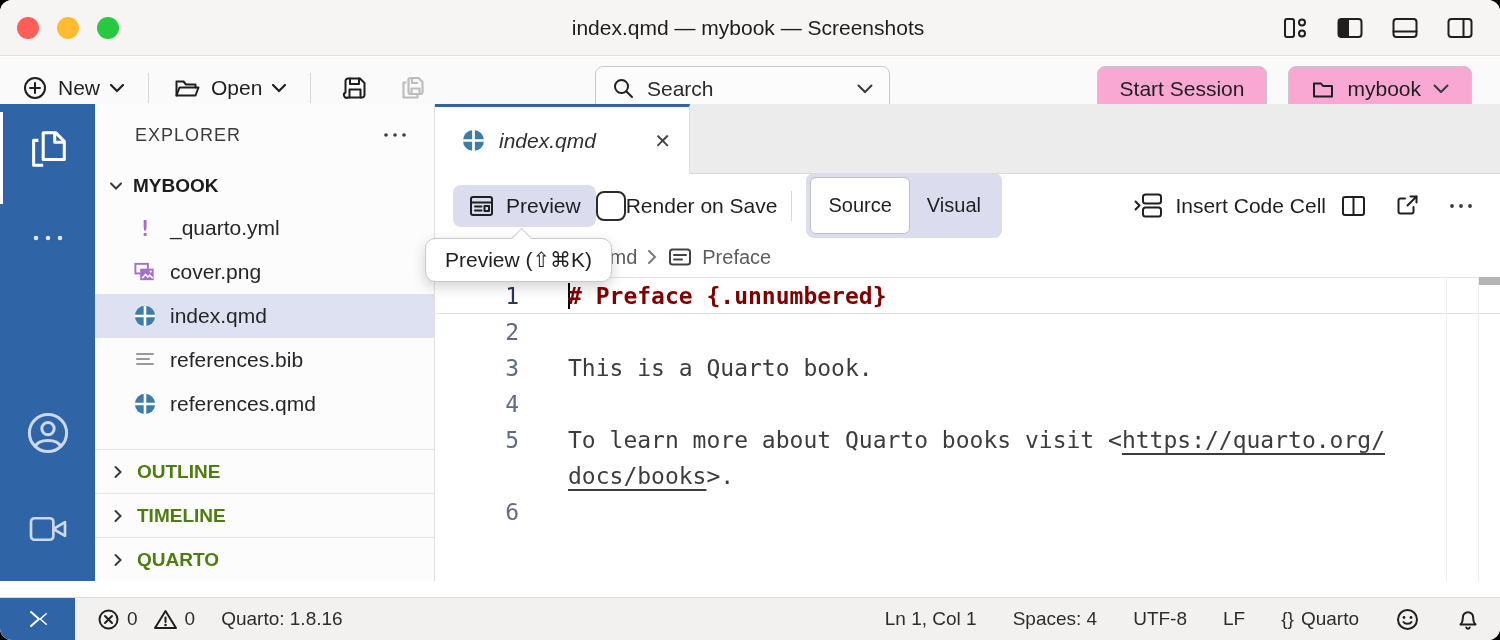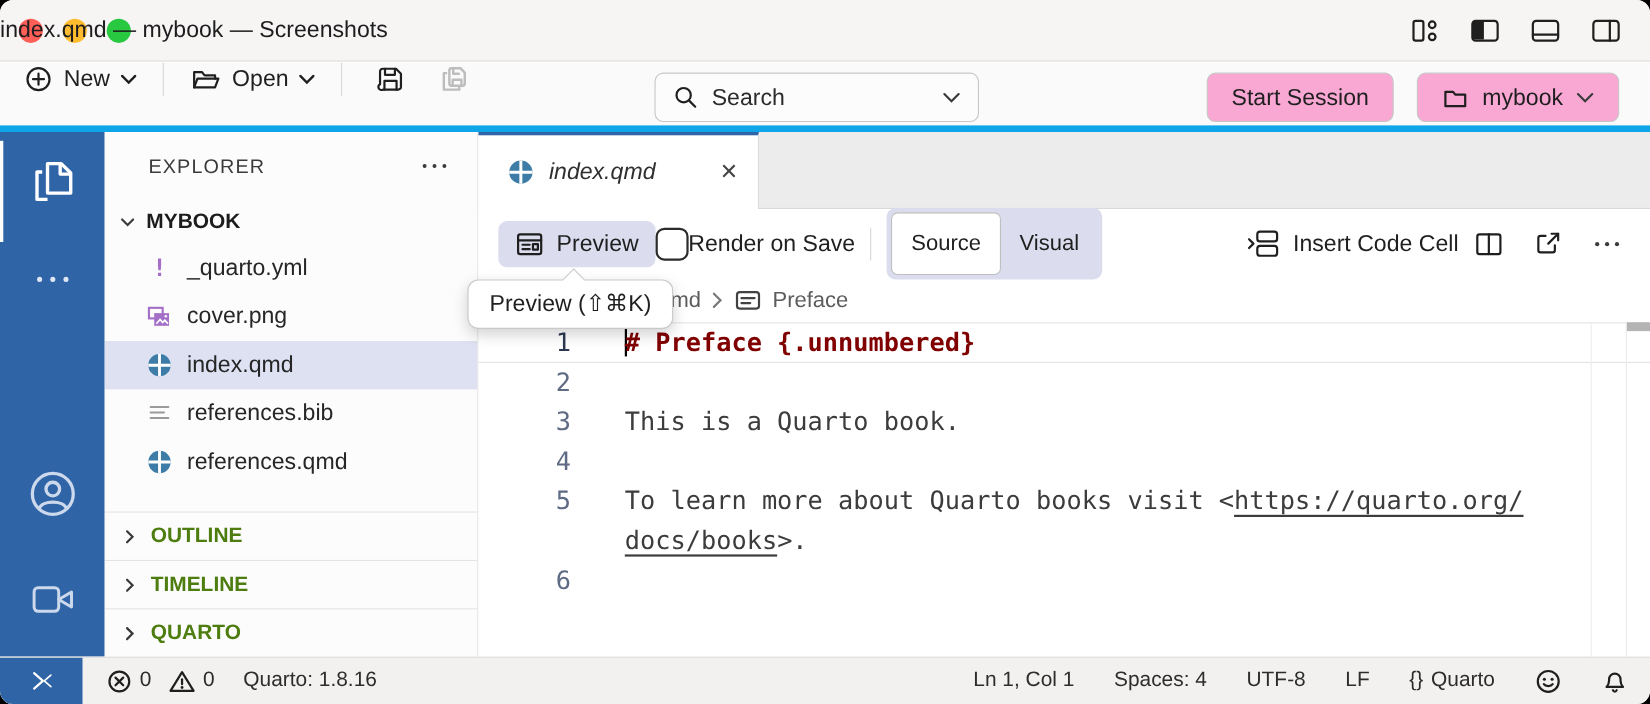--- a/index.html
+++ b/index.html
@@ -10,39 +10,39 @@
   }
   svg{ display:block; }
   .s{ stroke:#1f1f1f; stroke-width:2; fill:none; stroke-linecap:round; stroke-linejoin:round; }
 
   
   .titlebar{ position:absolute; left:0; top:0; width:100%; height:56px;
     background:#f6f5f4; border-bottom:1px solid #dedede; display:flex; align-items:center; }
   .traffic{ display:flex; gap:18px; margin-left:17px; }
   .tl{ width:22px; height:22px; border-radius:50%; }
   .tl.red{ background:#ff5f57; } .tl.yellow{ background:#febc2e; } .tl.green{ background:#28c840; }
-  .win-title{ position:absolute; left:0; right:4px; font-size:21px; color:#1d1d1f; font-weight:500; }
+  .win-title{ position:absolute; left:0; right:4px; text-align:center; font-size:21px; color:#1d1d1f; font-weight:500; }
   .tb-icons{ position:absolute; right:26px; display:flex; gap:27px; align-items:center; }
 
   
   .toolbar{ position:absolute; left:0; top:57px; width:100%; height:63px; background:#fbfafa;
-    border-bottom:6px solid #0ea5e9; display:flex; align-items:flex-start; }
+    border-bottom:1px solid #0ea5e9; display:flex; align-items:center; }
   .tb-group{ display:flex; align-items:center; gap:10px; margin-left:22px; }
   .tb-btn{ display:flex; align-items:center; gap:10px; font-size:21px; color:#1f1f1f; }
   .vsep{ width:1px; height:30px; background:#d8d8d8; margin:0 14px; }
   .searchbox{ position:absolute; left:595px; top:9px; width:295px; height:45px; border:1px solid #c7c7c7;
     border-radius:8px; background:#fcfcfc; display:flex; align-items:center; padding:0 16px; gap:12px; }
   .searchbox .lbl{ font-size:21px; color:#2b2b2b; }
   .searchbox .chev{ margin-left:auto; }
   .tb-right{ position:absolute; right:28px; top:9px; display:flex; gap:21px; }
   .pillbtn{ height:45px; border:1px solid #c7c7c7; border-radius:8px; background:#f9a8d4;
     display:flex; align-items:center; gap:12px; padding:0 22px; font-size:21px; color:#1f1f1f; }
 
   
-  .main{ position:absolute; left:0; top:120px; width:100%; height:477px; display:flex; }
+  .main{ position:absolute; left:0; top:104px; width:100%; height:477px; display:flex; }
 
   .activitybar{ width:95px; background:#2f64a6; position:relative; flex:none; }
   .act-ind{ position:absolute; left:0; top:8px; width:3px; height:92px; background:#fff; }
   .act-icon{ position:absolute; left:0; width:95px; display:flex; justify-content:center; }
 
   .sidebar{ width:340px; flex:none; background:#fcfcfc; border-right:1px solid #e0e0e0; overflow:hidden; }
   .sb-header{ height:48px; display:flex; align-items:center; padding:14px 26px 0 40px; }
   .sb-title{ font-size:18px; letter-spacing:1px; color:#3b3b3b; }
   .sb-dots{ margin-left:auto; }
   .sb-spacer{ height:14px; }

